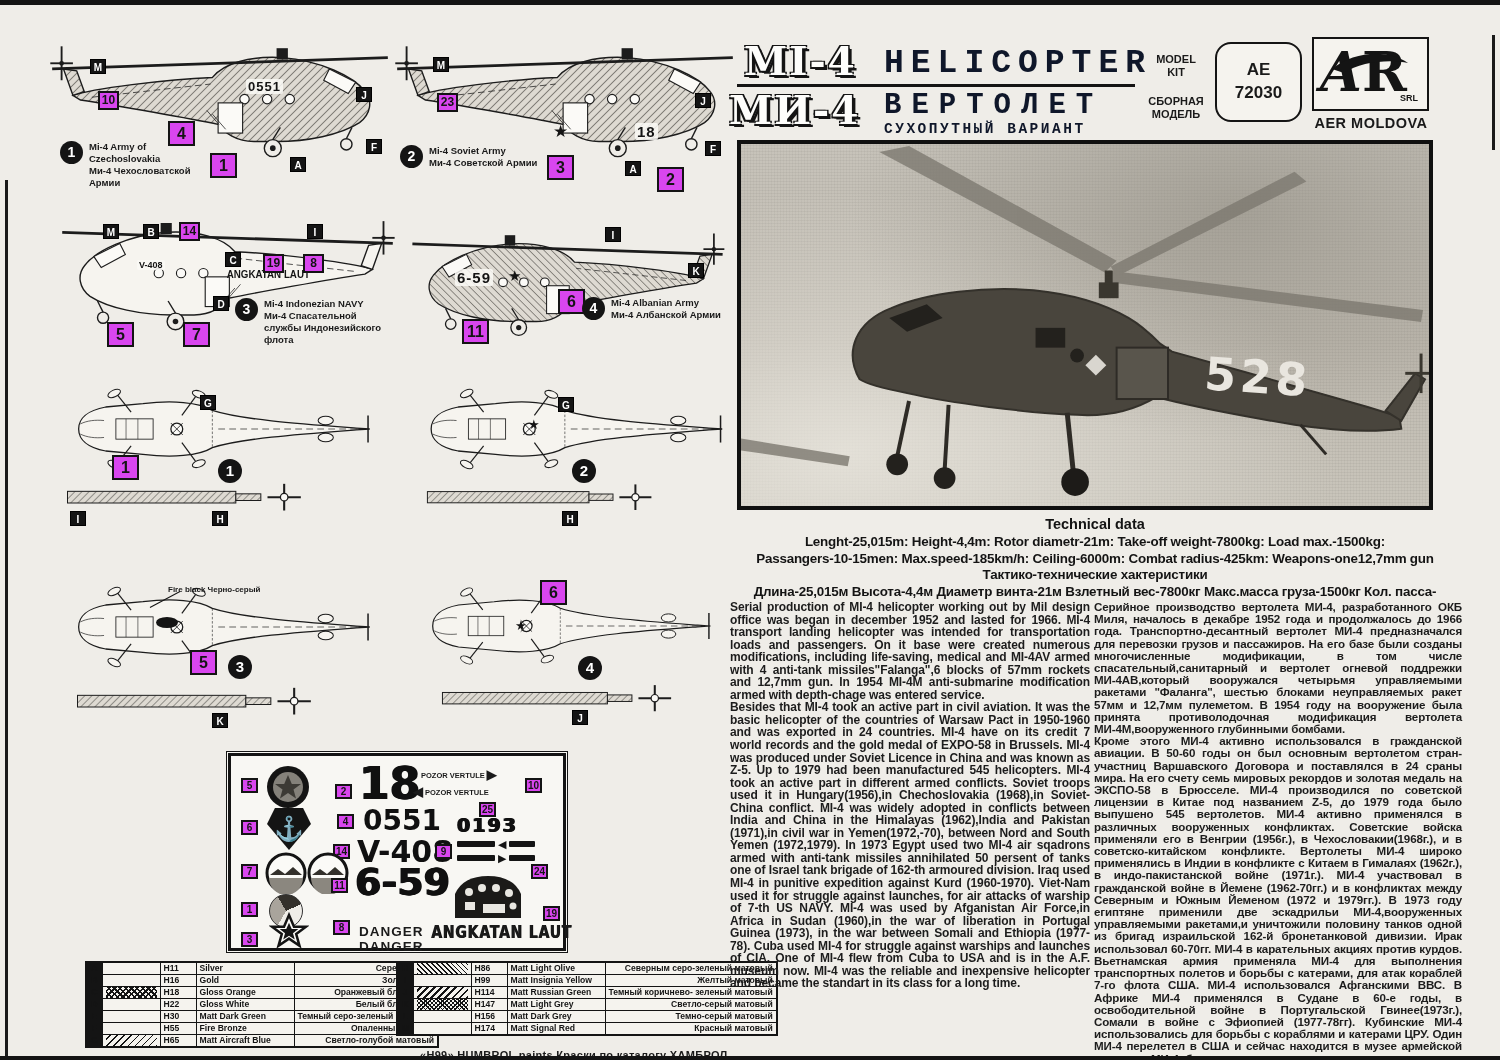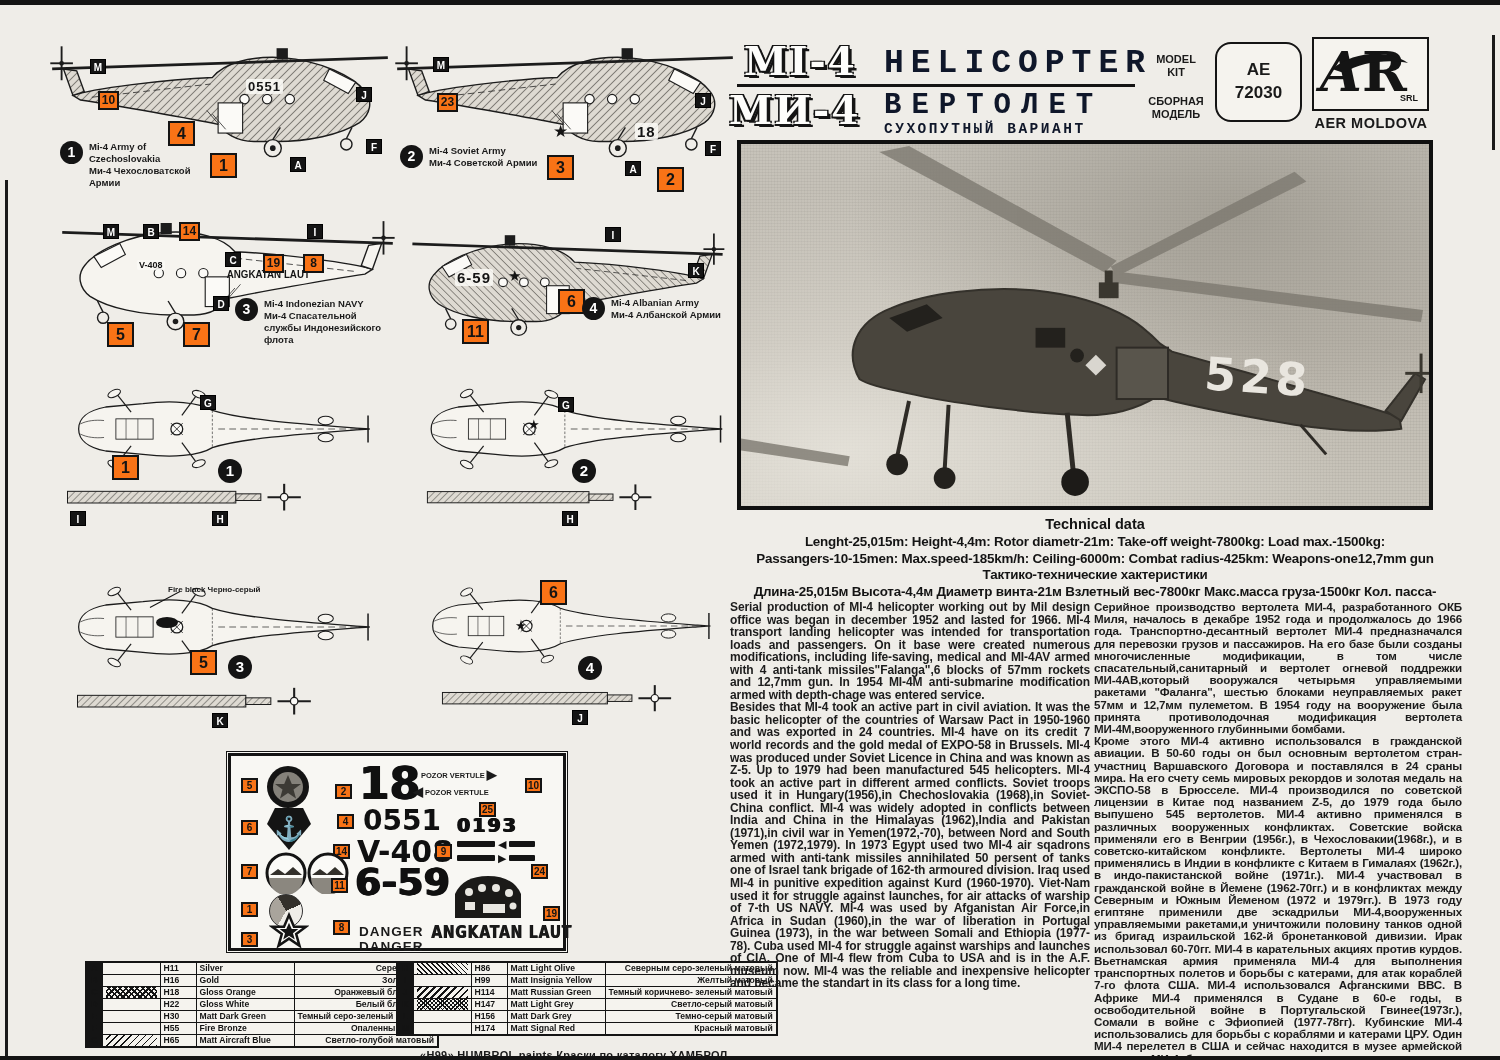--- a/index.html
+++ b/index.html
@@ -7,21 +7,21 @@
   body { font-family:"Liberation Sans",sans-serif; background:#d8d5cf; }
   .page { position:relative; width:1500px; height:1060px; background:#efede8;
           border-top:5px solid #141414; border-bottom:4px solid #141414; overflow:hidden; color:#1a1a1a; }
   .edge-l { position:absolute; left:5px; top:175px; width:3px; height:880px; background:#1a1a1a; }
   .edge-r { position:absolute; left:1492px; top:30px; width:3px; height:115px; background:#1a1a1a; }
 
   
   .lab { position:absolute; display:inline-block; text-align:center; }
   .lab-letter { min-width:16px; height:15px; background:#141414; color:#fff;
                 font-size:10px; font-weight:bold; line-height:15px; padding:0 2px; border:1px solid #000; }
-  .nb { background:#f97316; border:2px solid #141414; color:#141414; font-weight:bold; }
+  .nb { background:#d946ef; border:2px solid #141414; color:#141414; font-weight:bold; }
   .nb-lg { min-width:27px; height:25px; font-size:16px; line-height:21px; }
   .nb-md { min-width:21px; height:19px; font-size:12px; line-height:15px; }
   .nb-sm { min-width:17px; height:15px; font-size:10px; line-height:12px; }
   .circ { position:absolute; width:24px; height:24px; border-radius:50%; background:#141414;
           color:#fff; font-size:15px; font-weight:bold; line-height:24px; text-align:center; }
   .capt { position:absolute; display:flex; gap:6px; align-items:flex-start; }
   .capt .ccirc { flex:none; width:23px; height:23px; border-radius:50%; background:#141414; color:#fff;
                  font-size:14px; font-weight:bold; line-height:23px; text-align:center; }
   .capt .ctxt { font-size:9.5px; font-weight:bold; line-height:1.25; }
   .draw { position:absolute; }

